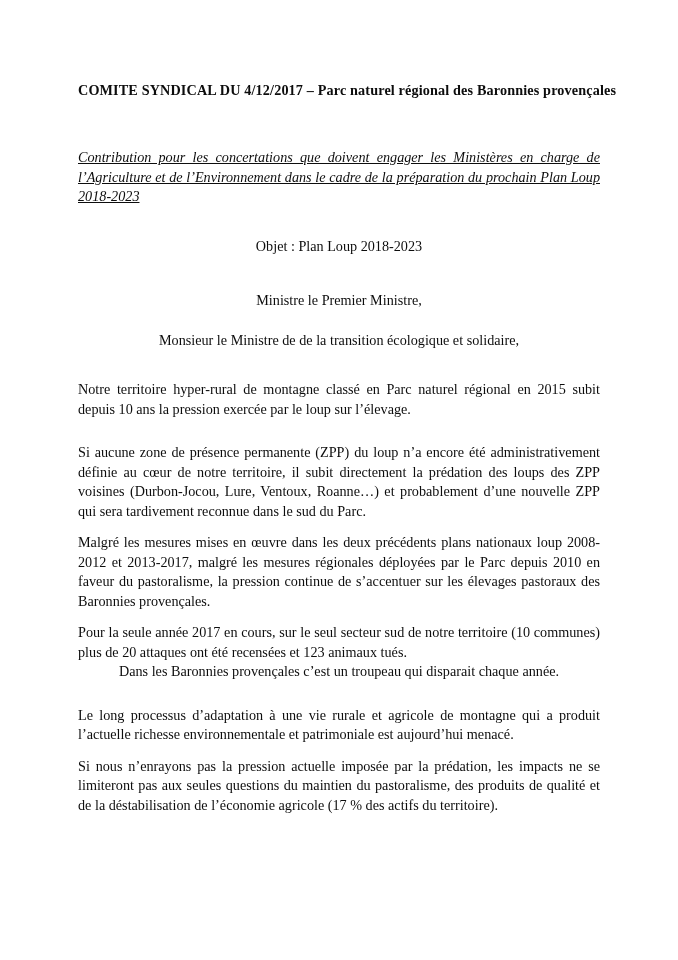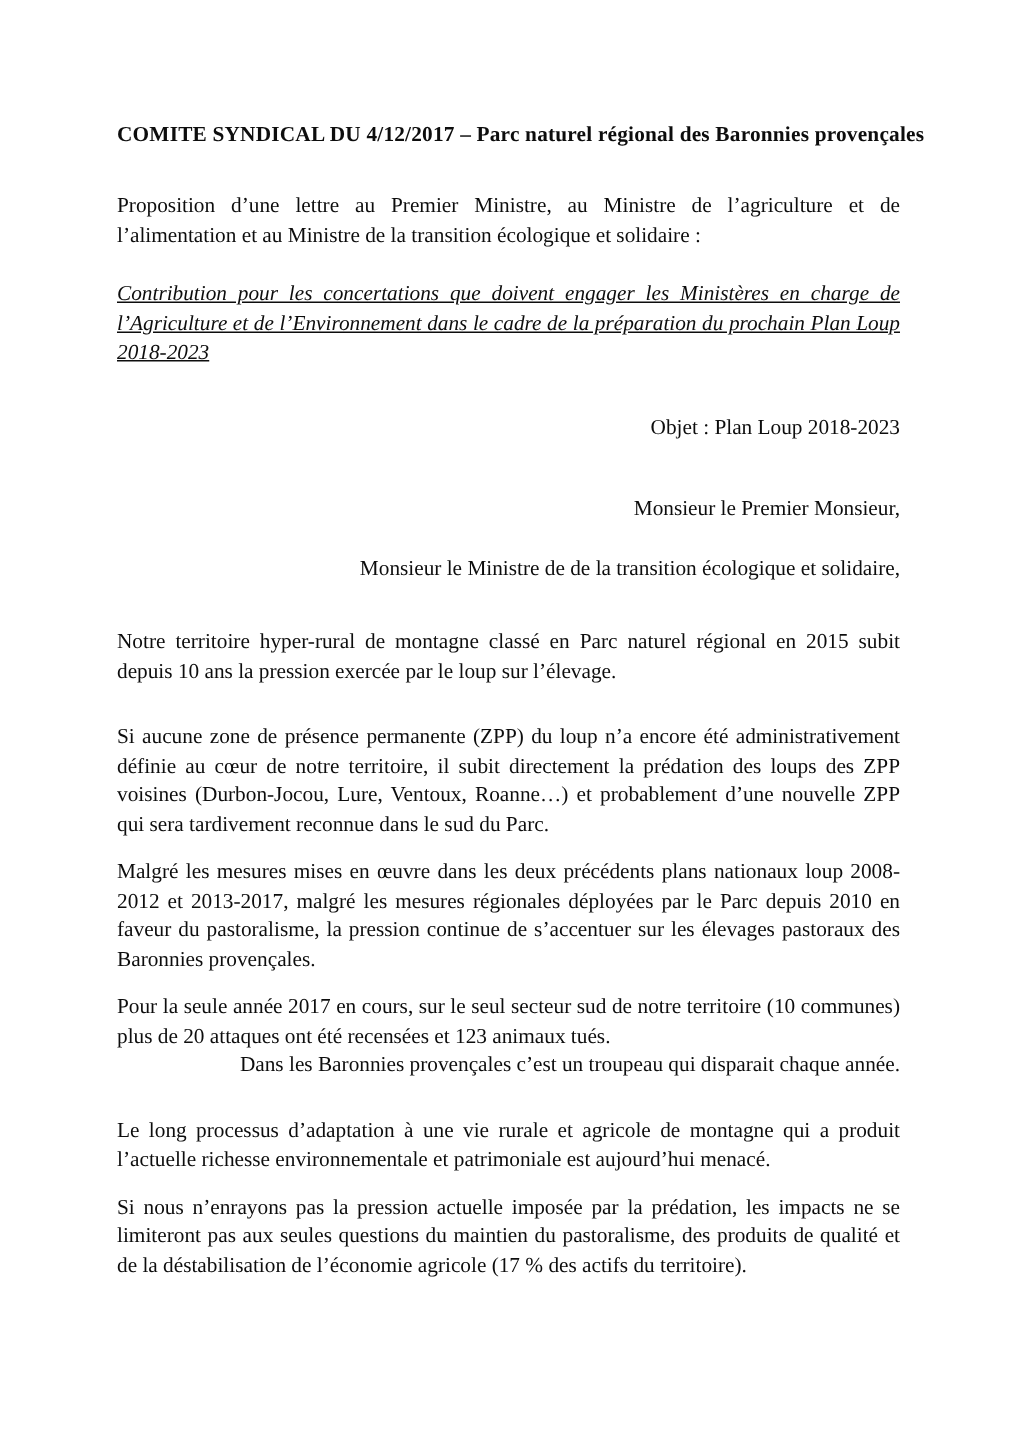--- a/index.html
+++ b/index.html
@@ -60,46 +60,45 @@
   
   .sp-intro   { height: 29px; }
   .sp-italic  { height: 20px; }
   .sp-objet   { height: 30px; }
   .sp-salut   { height: 35px; }
   .sp-salline { height: 10px; }
   .sp-bodytop { height: 30px; }
   .sp-para    { height: 12px; }
 
   .nowrap-line {
-    text-align: right;
+    text-align: center;
   }
 </style>
 </head>
 <body>
 
 <div class="page">
   <div class="doc-body">
 
     <h1 class="doc-title">COMITE SYNDICAL DU 4/12/2017 – Parc naturel régional des Baronnies provençales</h1>
 
     <div class="sp-intro"></div>
 
-    <p class="blk">Proposition d’une lettre au Premier Ministre, au Ministre de l’agriculture et de l’alimentation et au Ministre de la transition écologique et solidaire :</p>
 
     <div class="sp-italic"></div>
 
     <p class="blk italic">Contribution pour les concertations que doivent engager les Ministères en charge de l’Agriculture et de l’Environnement dans le cadre de la préparation du prochain Plan Loup 2018-2023</p>
 
     <div class="sp-objet"></div>
 
     <p class="blk nowrap-line">Objet : Plan Loup 2018-2023</p>
 
     <div class="sp-salut"></div>
 
-    <p class="blk nowrap-line">Monsieur le Premier Monsieur,</p>
+    <p class="blk nowrap-line">Ministre le Premier Ministre,</p>
     <div class="sp-salline"></div>
     <div class="sp-salline"></div>
     <p class="blk nowrap-line">Monsieur le Ministre de de la transition écologique et solidaire,</p>
 
     <div class="sp-bodytop"></div>
 
     <p class="blk">Notre territoire hyper-rural de montagne classé en Parc naturel régional en 2015 subit depuis 10 ans la pression exercée par le loup sur l’élevage.</p>
     <div class="sp-para"></div>
 
     <div class="sp-para"></div>

